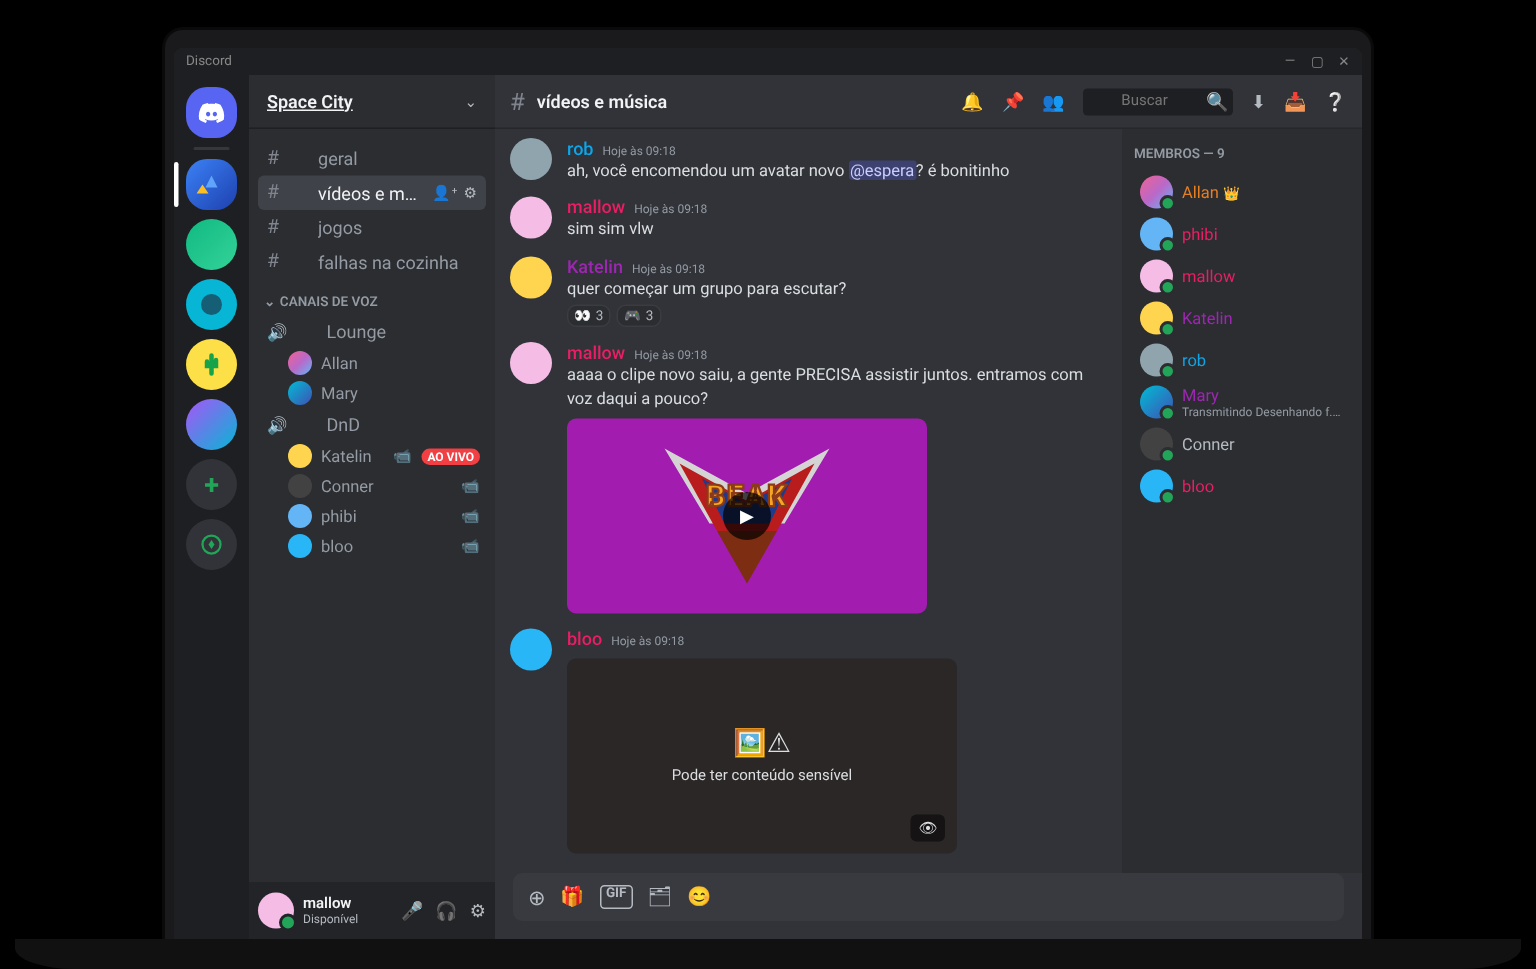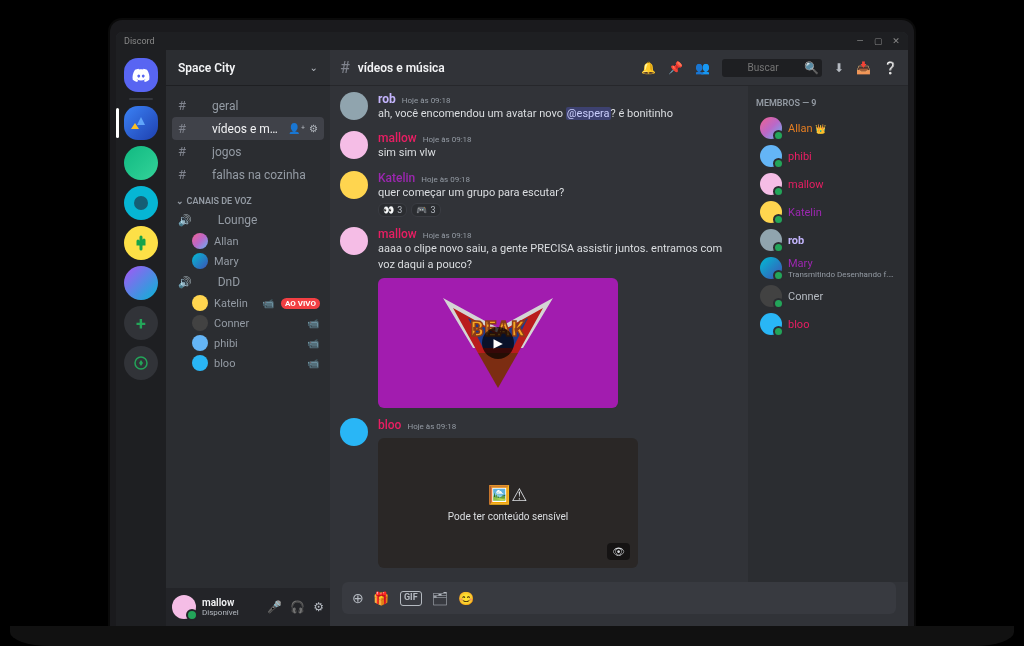--- a/index.html
+++ b/index.html
@@ -17,21 +17,21 @@
 .server-icon { width: 34px; height: 34px; border-radius: 50%; display: flex; align-items: center; justify-content: center; cursor: pointer; position: relative; }
 .server-icon.home { background: #5865f2; border-radius: 14px; }
 .server-icon.selected::before { content: ''; position: absolute; left: -8px; top: 2px; bottom: 2px; width: 3px; background: #fff; border-radius: 2px; }
 .server-sep { width: 24px; height: 2px; background: #35373c; border-radius: 1px; }
 .add-server { background: #313338; color: #23a559; font-size: 18px; font-weight: bold; }
 .explore { background: #313338; color: #23a559; font-size: 14px; }
 
 
 .channels { width: 164px; background: #2b2d31; display: flex; flex-direction: column; }
 .channels-header { height: 36px; display: flex; align-items: center; justify-content: space-between; padding: 0 12px; border-bottom: 1px solid #1e1f22; cursor: pointer; }
-.channels-header-title { color: #f2f3f5; font-size: 12px; font-weight: 600; }
+.channels-header-title { color: #f2f3f5; font-size: 12px; font-weight: 600; text-decoration: underline; }
 .channels-header .chev { color: #b5bac1; font-size: 10px; }
 .channels-list { flex: 1; overflow-y: auto; padding: 8px 6px; }
 .channel-cat { color: #949ba4; font-size: 9px; font-weight: 600; text-transform: uppercase; padding: 10px 4px 3px; display: flex; align-items: center; gap: 3px; cursor: pointer; }
 .channel { display: flex; align-items: center; gap: 6px; padding: 4px 6px; border-radius: 4px; cursor: pointer; color: #949ba4; font-size: 12px; }
 .channel.active { background: #404249; color: #f2f3f5; }
 .channel .hash { font-size: 13px; color: #80848e; flex-shrink: 0; }
 .channel .spk { font-size: 11px; color: #80848e; flex-shrink: 0; }
 .channel-name { flex: 1; white-space: nowrap; overflow: hidden; text-overflow: ellipsis; margin-left: 20px; }
 .channel-icons { display: flex; gap: 4px; color: #b5bac1; font-size: 10px; }
 .voice-user { display: flex; align-items: center; gap: 6px; padding: 2px 4px 2px 20px; font-size: 11px; color: #949ba4; cursor: pointer; }
@@ -106,21 +106,21 @@
 .av-mary { background: linear-gradient(135deg,#00bcd4,#3f51b5); }
 .av-conner { background: #424242; }
 .av-bloo { background: #29b6f6; }
 
 .c-allan { color: #e67e22; }
 .c-mallow { color: #e91e63; }
 .c-katelin { color: #9c27b0; }
 .c-bloo { color: #e91e63; }
 .c-phibi { color: #e91e63; }
 .c-mary { color: #9c27b0; }
-.c-rob { color: #c4b5fd; font-weight: bold; }
+.c-rob { color: #0ea5e9; }
 .c-daniel { color: #b5bac1; }
 .c-conner { color: #b5bac1; }
 
 svg { display: block; }
 </style>
 </head>
 <body>
 
 <div class="laptop-frame">
 <div class="app">

